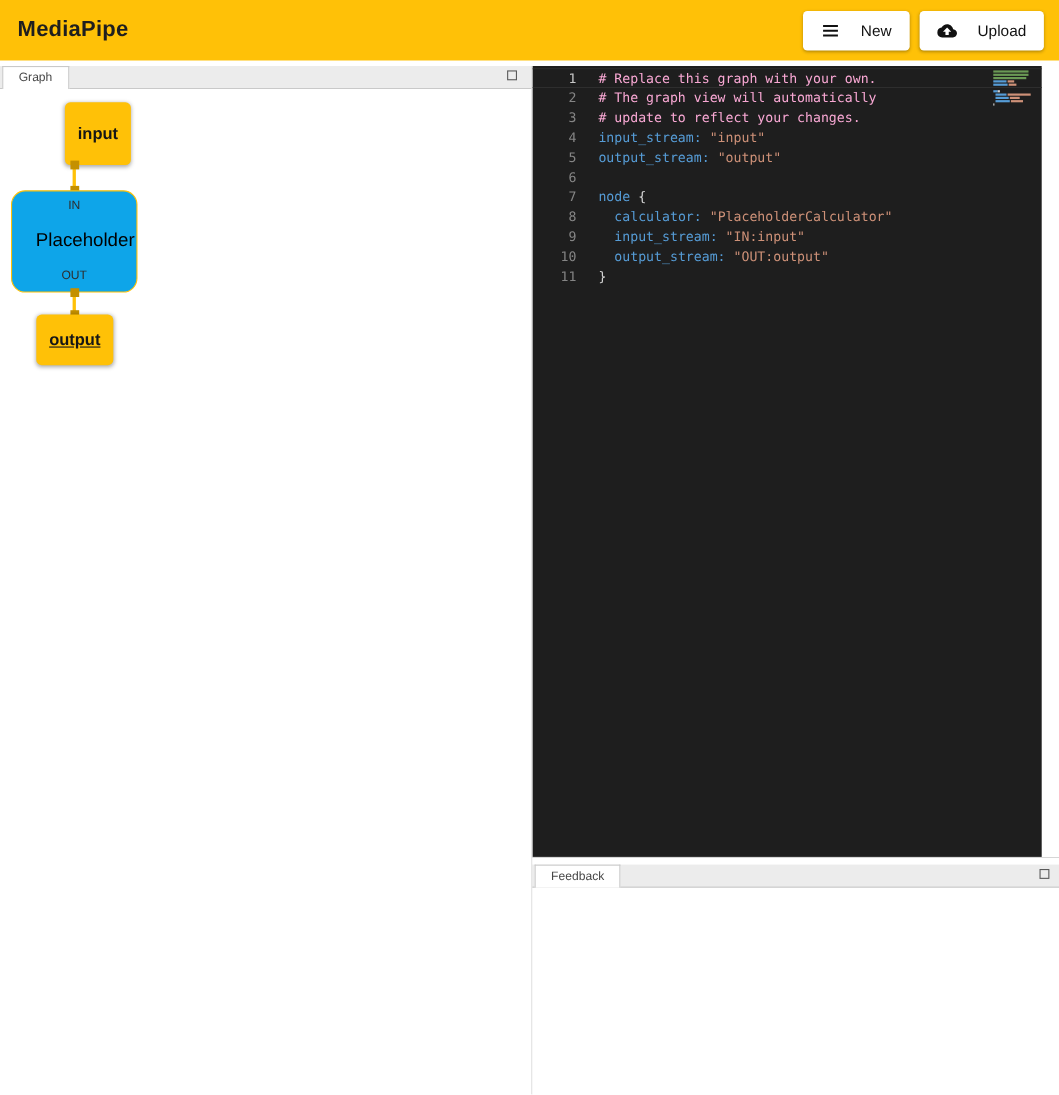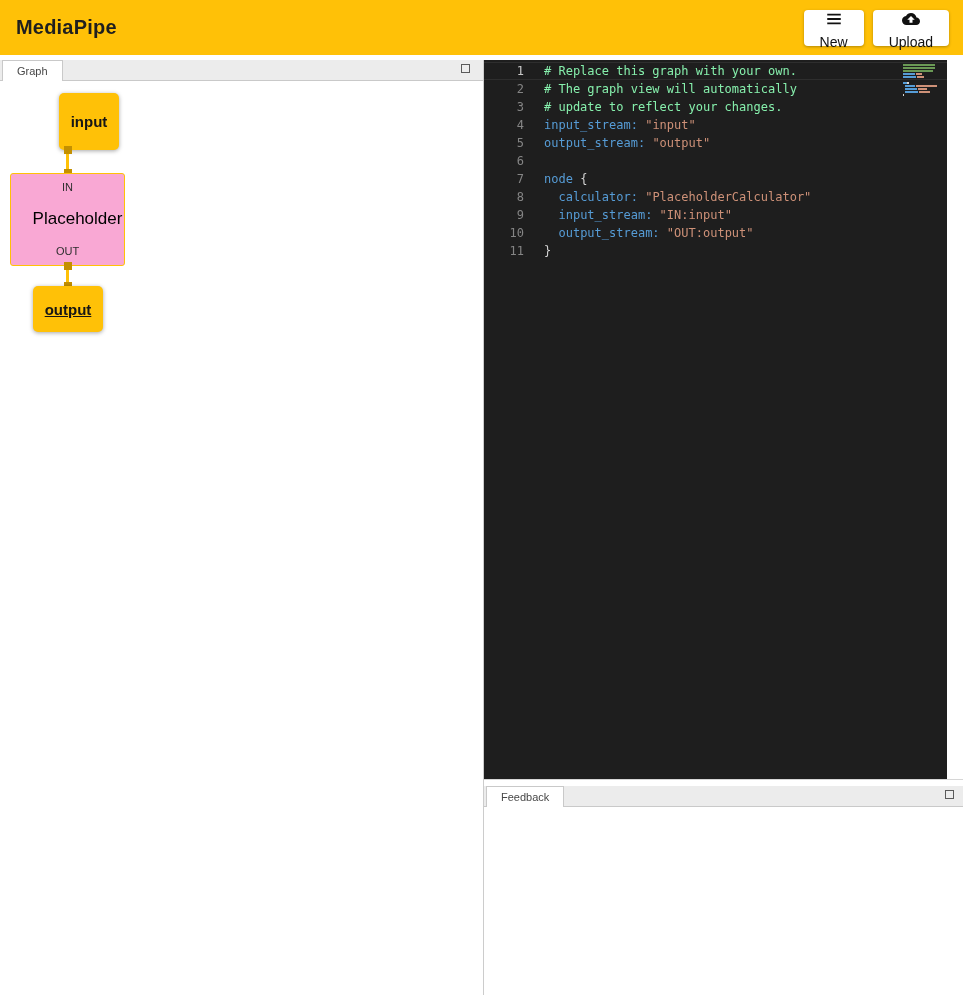--- a/index.html
+++ b/index.html
@@ -20,33 +20,32 @@
     padding: 0 14px 0 16px;
   }
   .app-title {
     font-size: 20px;
     font-weight: bold;
     color: #1f1f1f;
     letter-spacing: 0.2px;
   }
   .header-actions { margin-left: auto; display: flex; gap: 9px; }
   .hbtn {
-    display: flex; align-items: center; gap: 6px;
+    display: flex; align-items: center; gap: 19px;
     background: #ffffff;
     border: none;
     border-radius: 4px;
     height: 36px;
     padding: 0 16px;
     font-family: inherit;
     font-size: 14px;
     font-weight: 500;
     color: #111;
     box-shadow: 0 1px 3px rgba(0,0,0,0.3);
     cursor: pointer;
-    flex-direction: column;
   }
   .hbtn svg { width: 18px; height: 18px; fill: #111; display: block; }
 
   
   .main-row { display: flex; margin-top: 5px; height: 935px; }
   .left-panel {
     width: 484px; flex: 0 0 484px;
     border-right: 1px solid #cccccc;
     display: flex; flex-direction: column;
     background: #fff;
@@ -97,23 +96,23 @@
     border-radius: 5px;
     box-shadow: 0 1px 4px rgba(0,0,0,0.35);
     display: flex; align-items: center; justify-content: center;
     font-weight: bold; font-size: 15px; color: #161616;
     cursor: move;
   }
   .node-input  { left: 38px; top: 12px;  width: 60px; height: 57px; margin-left: 21px; }
   .node-output { left: 33px; top: 205px; width: 70px; height: 46px; text-decoration: underline; }
   .node-placeholder {
     position: absolute; left: 10px; top: 92px; width: 115px; height: 93px;
-    background: #f9a8d4;
+    background: #0ea5e9;
     border: 1px solid #FFC107;
-    border-radius: 3px;
+    border-radius: 13px;
     display: flex; flex-direction: column; align-items: center; justify-content: space-between;
     padding: 7px 0 8px 0;
     cursor: move;
   }
   .port-label { font-size: 11px; color: #2e2e2e; }
   .placeholder-label { font-size: 17px; color: #000; padding-left: 20px; }
   .edge { position: absolute; left: 66px; width: 3px; background: #FFC107; }
   .edge-1 { top: 69px;  height: 23px; }
   .edge-2 { top: 185px; height: 20px; }
   .port { position: absolute; left: 64px; width: 8px; height: 8px; background: #c49000; }
@@ -139,21 +138,21 @@
   .code-row { display: flex; height: 18px; }
   .ln {
     flex: 0 0 40px; width: 40px;
     text-align: right;
     color: #858585;
   }
   .ln-active { color: #c8c8c8; }
   .ctext { flex: 1; padding-left: 20px; white-space: pre; color: #d4d4d4; overflow: hidden; }
   .current-line { box-shadow: inset 0 1px 0 #2e2e2e, inset 0 -1px 0 #2e2e2e; }
 
-  .tok-comment { color: #86efac; }
+  .tok-comment { color: #f9a8d4; }
   .tok-key     { color: #569CD6; }
   .tok-string  { color: #CE9178; }
   .tok-plain   { color: #D4D4D4; }
 
   .minimap { position: absolute; top: 4px; right: 6px; width: 38px; }
   .mini-line { display: flex; height: 2px; margin-bottom: 1px; }
   .mini-seg { height: 2px; }
   .mbg-comment { background: #6A9955; }
   .mbg-key     { background: #569CD6; }
   .mbg-string  { background: #CE9178; }

